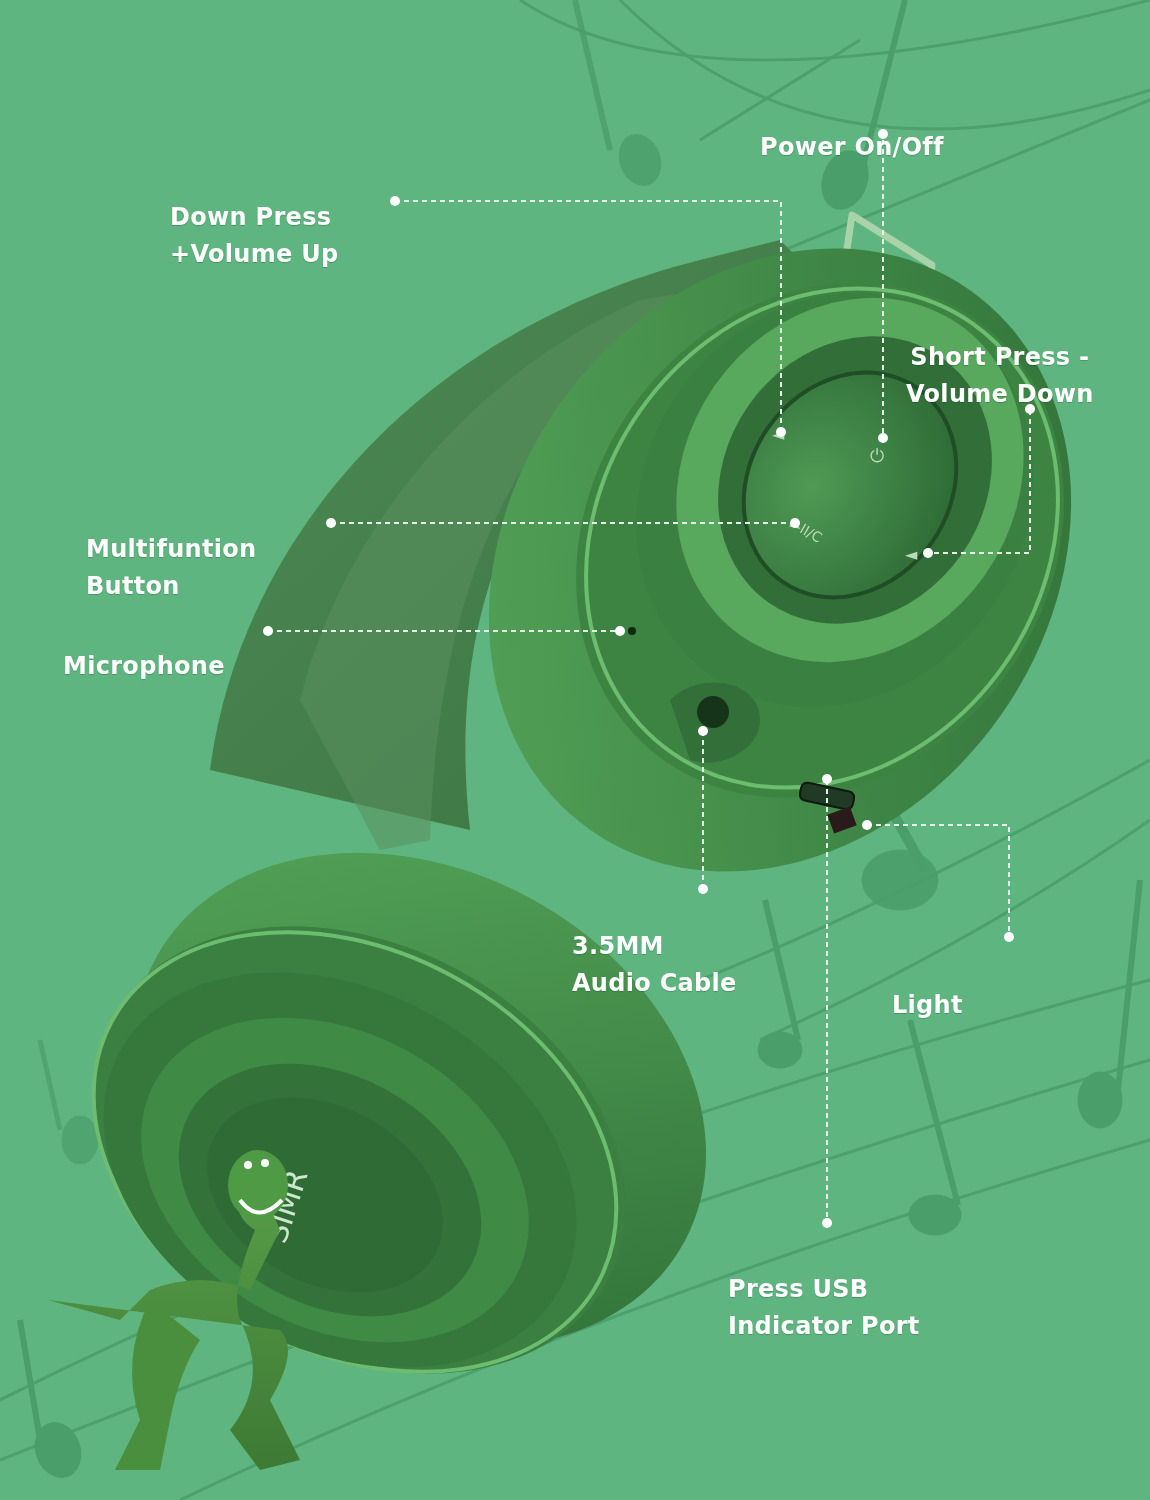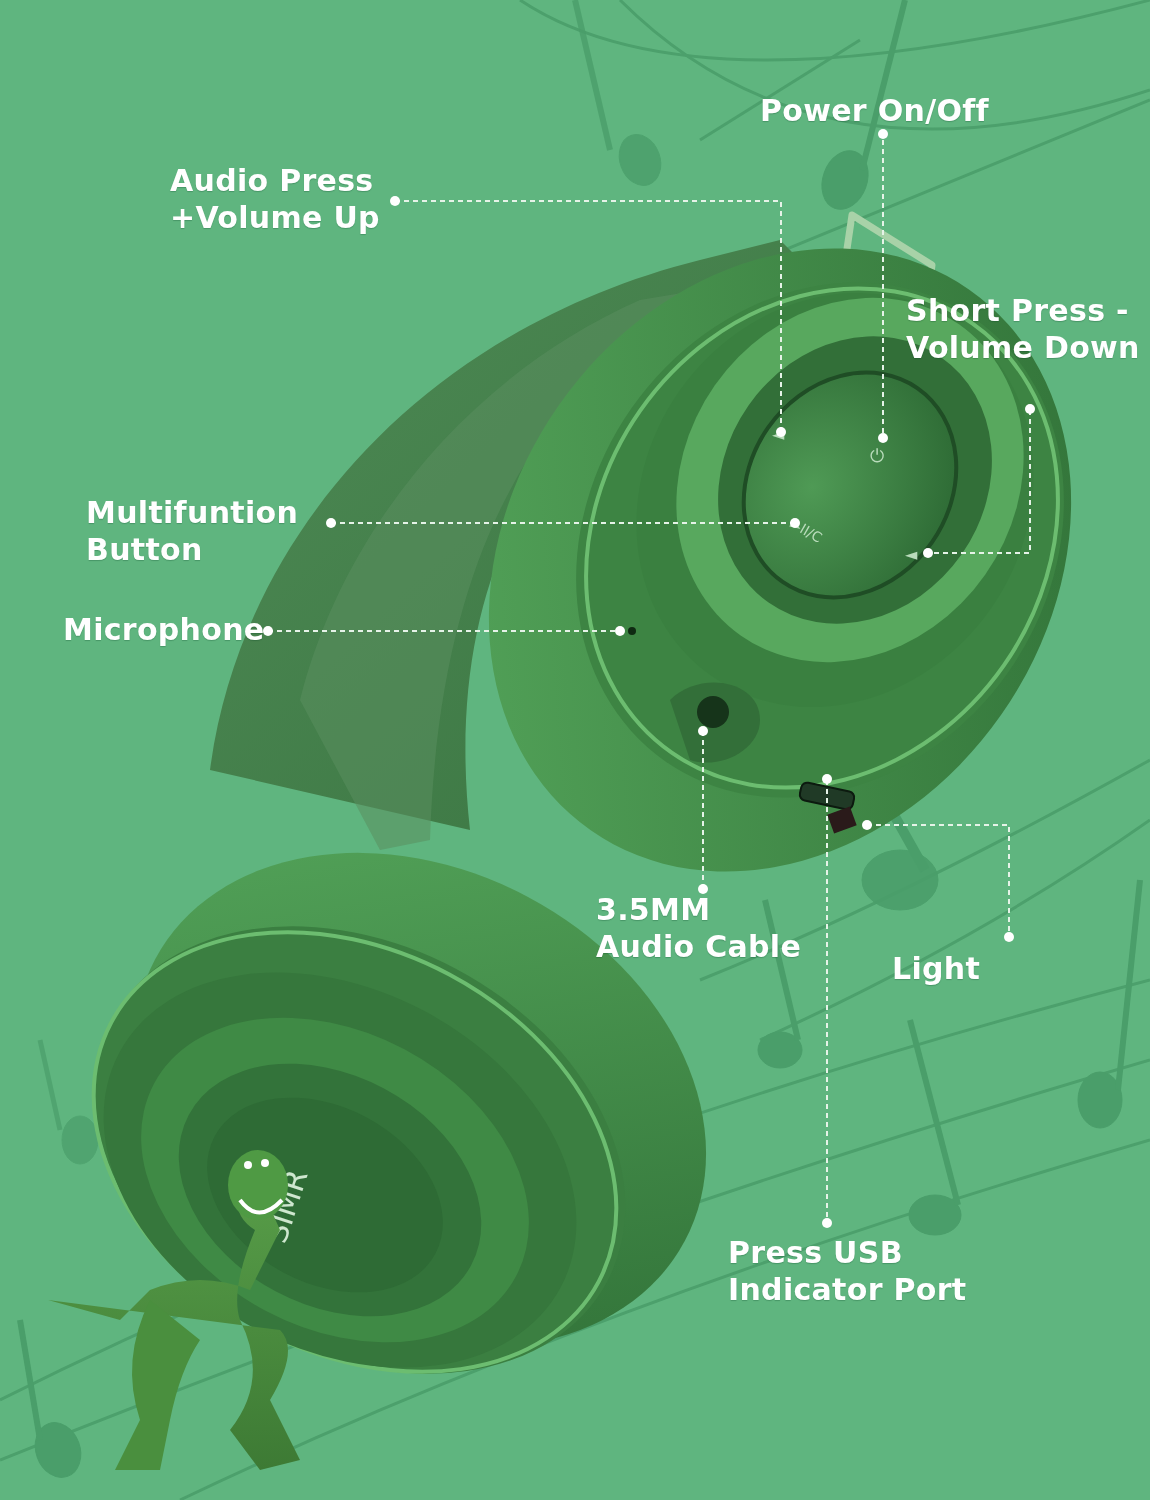--- a/index.html
+++ b/index.html
@@ -1,18 +1,18 @@
 <!DOCTYPE html>
 <html><head>
 <meta charset="utf-8">
 <style>
   html, body { margin:0; padding:0; }
   body { width:1150px; height:1500px; overflow:hidden; background:#5fb57f; position:relative; font-family:"DejaVu Sans", sans-serif; }
   #stage { position:absolute; left:0; top:0; width:1150px; height:1500px; }
-  .label { position:absolute; color:#ffffff; font-family:"DejaVu Sans", sans-serif; font-weight:bold; font-size:30px; line-height:37px; letter-spacing:0.3px; white-space:nowrap; text-shadow:0 1px 1px rgba(0,60,30,0.25); }
+  .label { position:absolute; color:#ffffff; font-family:"DejaVu Sans", sans-serif; font-weight:bold; font-size:24px; line-height:37px; letter-spacing:0.3px; white-space:nowrap; text-shadow:0 1px 1px rgba(0,60,30,0.25);margin-top:37px; }
   .label span { display:block; }
   svg text { font-family:"DejaVu Sans", sans-serif; }
 </style>
 </head>
 <body>
 
 <div id="stage">
 
   <svg width="1150" height="1500" viewBox="0 0 1150 1500" style="position:absolute;left:0;top:0">
     <defs>
@@ -142,43 +142,43 @@
       <circle cx="703" cy="731" r="5"></circle>
         <circle cx="703" cy="889" r="5"></circle>
       <circle cx="867" cy="825" r="5"></circle>
         <circle cx="1009" cy="937" r="5"></circle>
       <circle cx="827" cy="779" r="5"></circle>
         <circle cx="827" cy="1223" r="5"></circle>
     </g>
   </svg>
 
   <div class="label" style="left:170px;top:162px;">
-    <span>Audio Press</span>
+    <span>Down Press</span>
     <span>+Volume Up</span>
   </div>
 
   <div class="label" style="left:760px;top:92px;">
     <span>Power On/Off</span>
   </div>
 
-  <div class="label" style="left:906px;top:292px;">
+  <div class="label" style="left:906px;top:302px;text-align:center;">
     <span>Short Press -</span>
     <span>Volume Down</span>
   </div>
 
   <div class="label" style="left:86px;top:494px;">
     <span>Multifuntion</span>
     <span>Button</span>
   </div>
 
   <div class="label" style="left:63px;top:611px;">
     <span>Microphone</span>
   </div>
 
-  <div class="label" style="left:596px;top:891px;">
+  <div class="label" style="left:572px;top:891px;">
     <span>3.5MM</span>
     <span>Audio Cable</span>
   </div>
 
   <div class="label" style="left:892px;top:950px;">
     <span>Light</span>
   </div>
 
   <div class="label" style="left:728px;top:1234px;">
     <span>Press USB</span>

